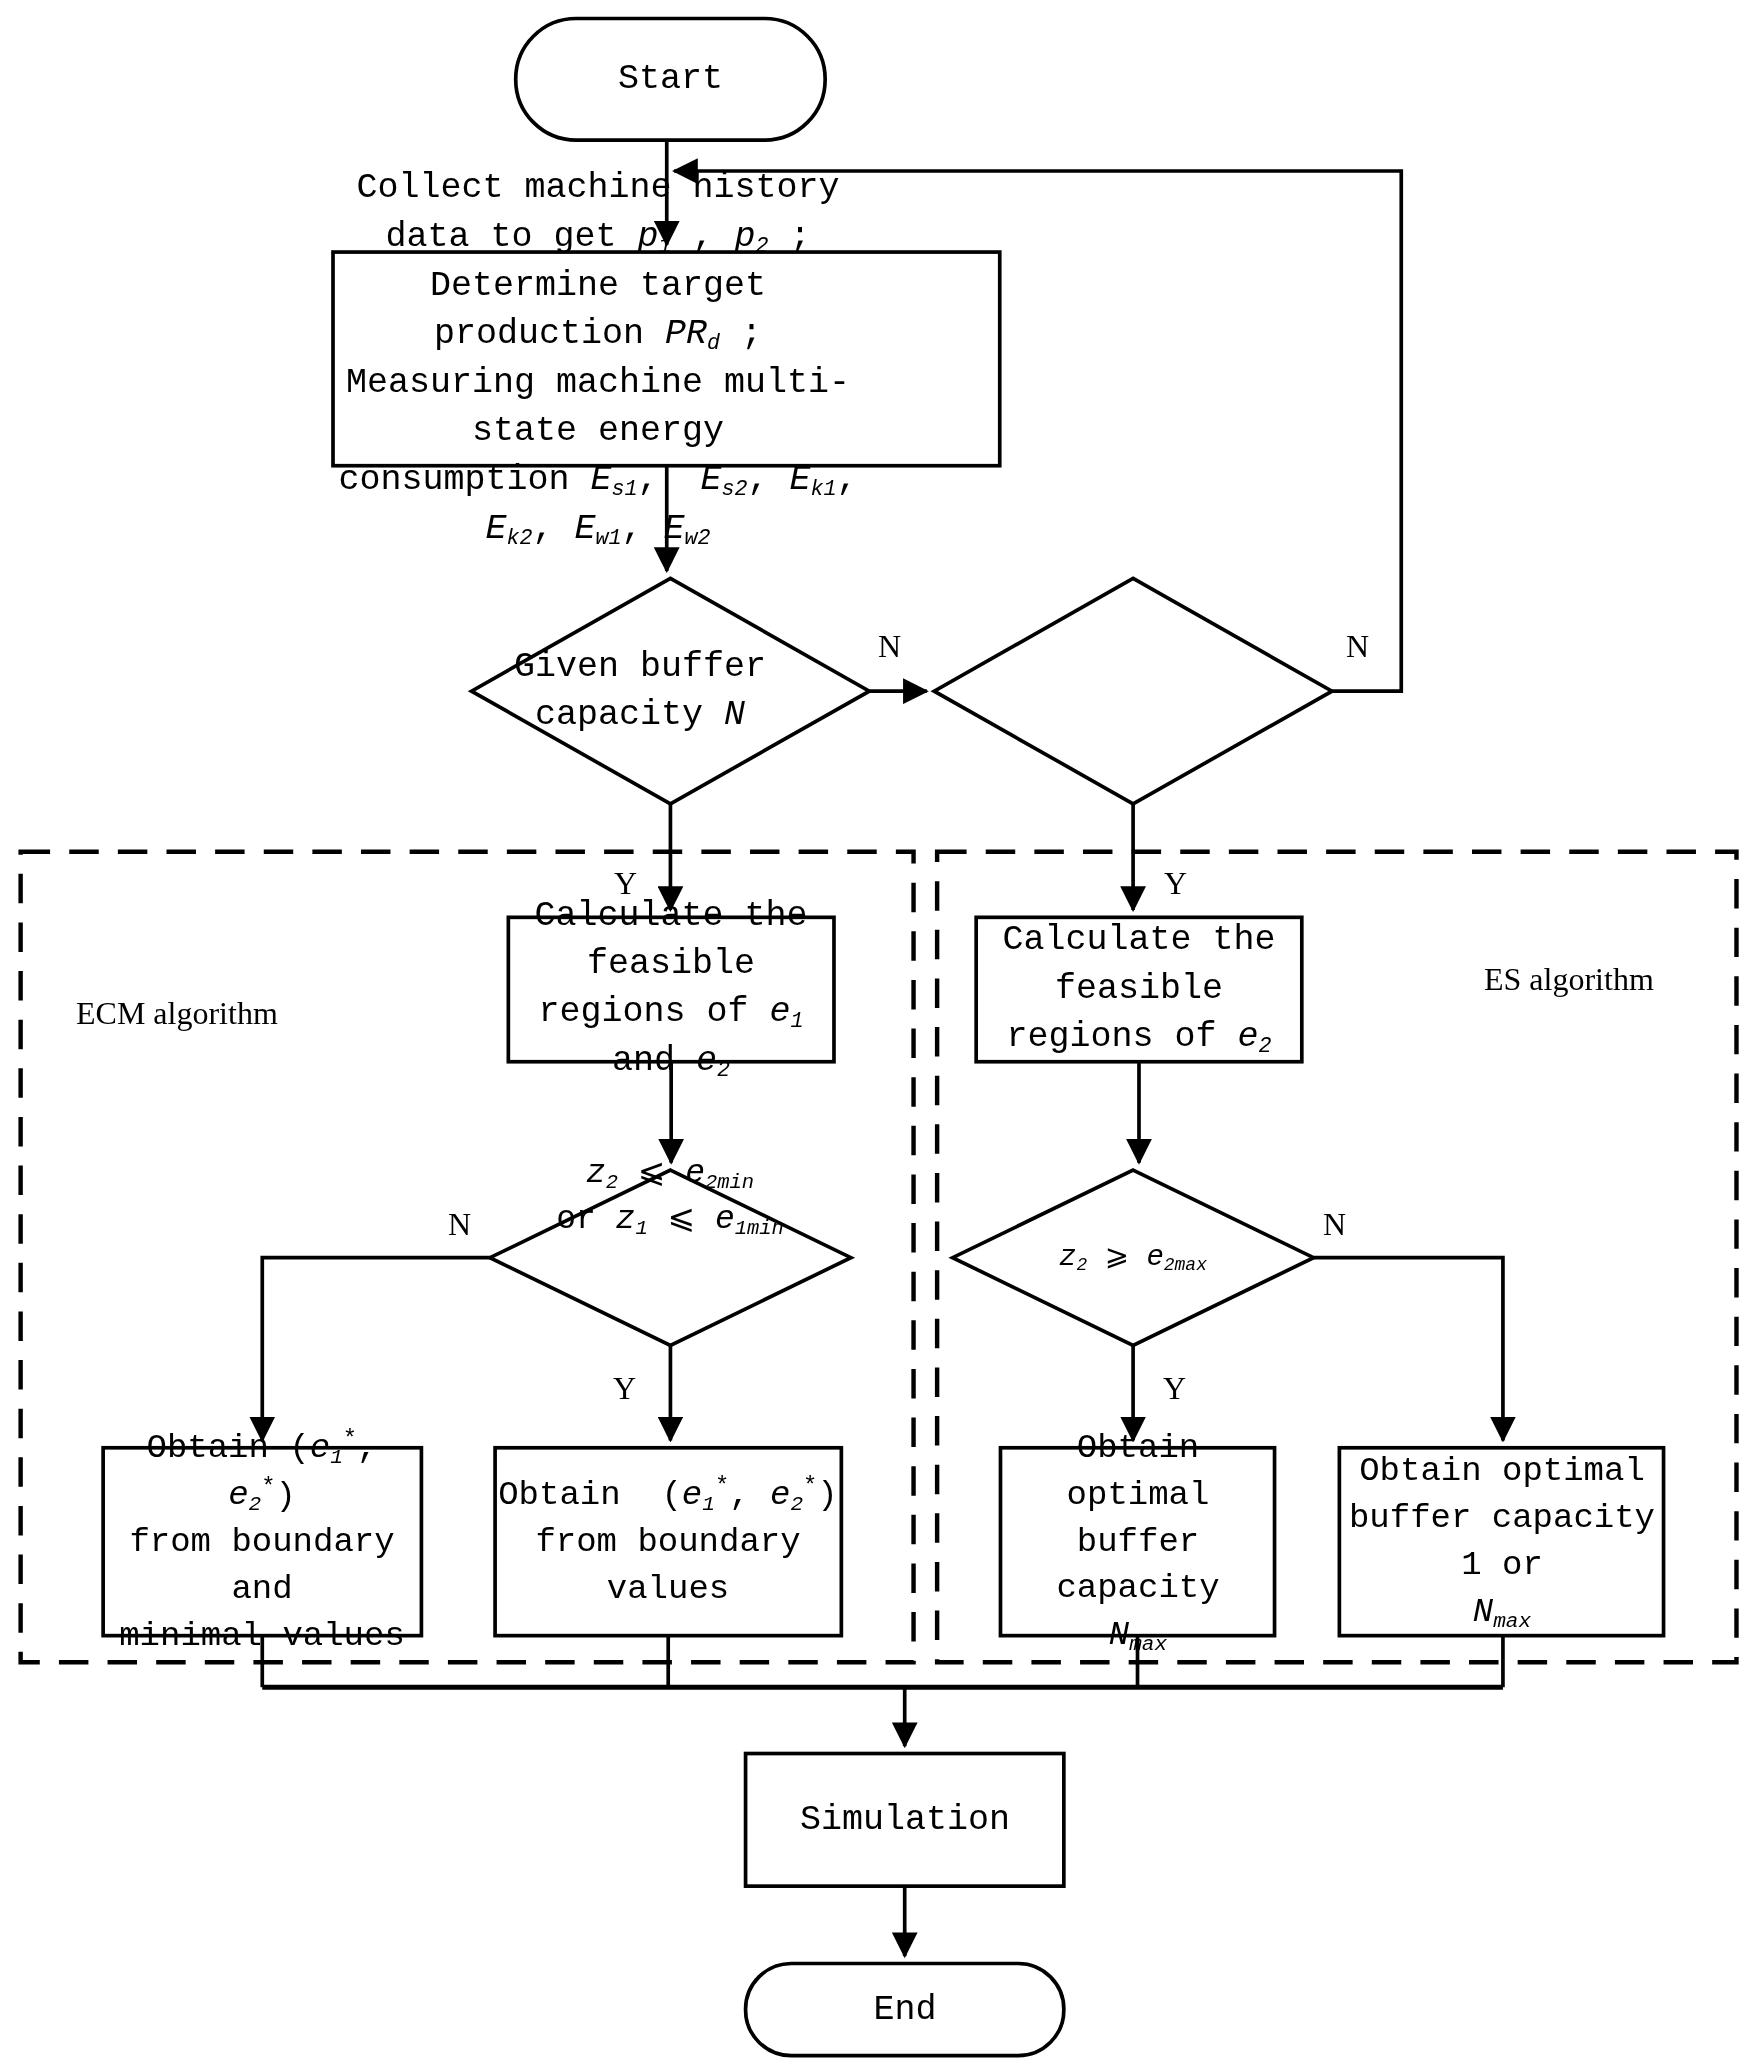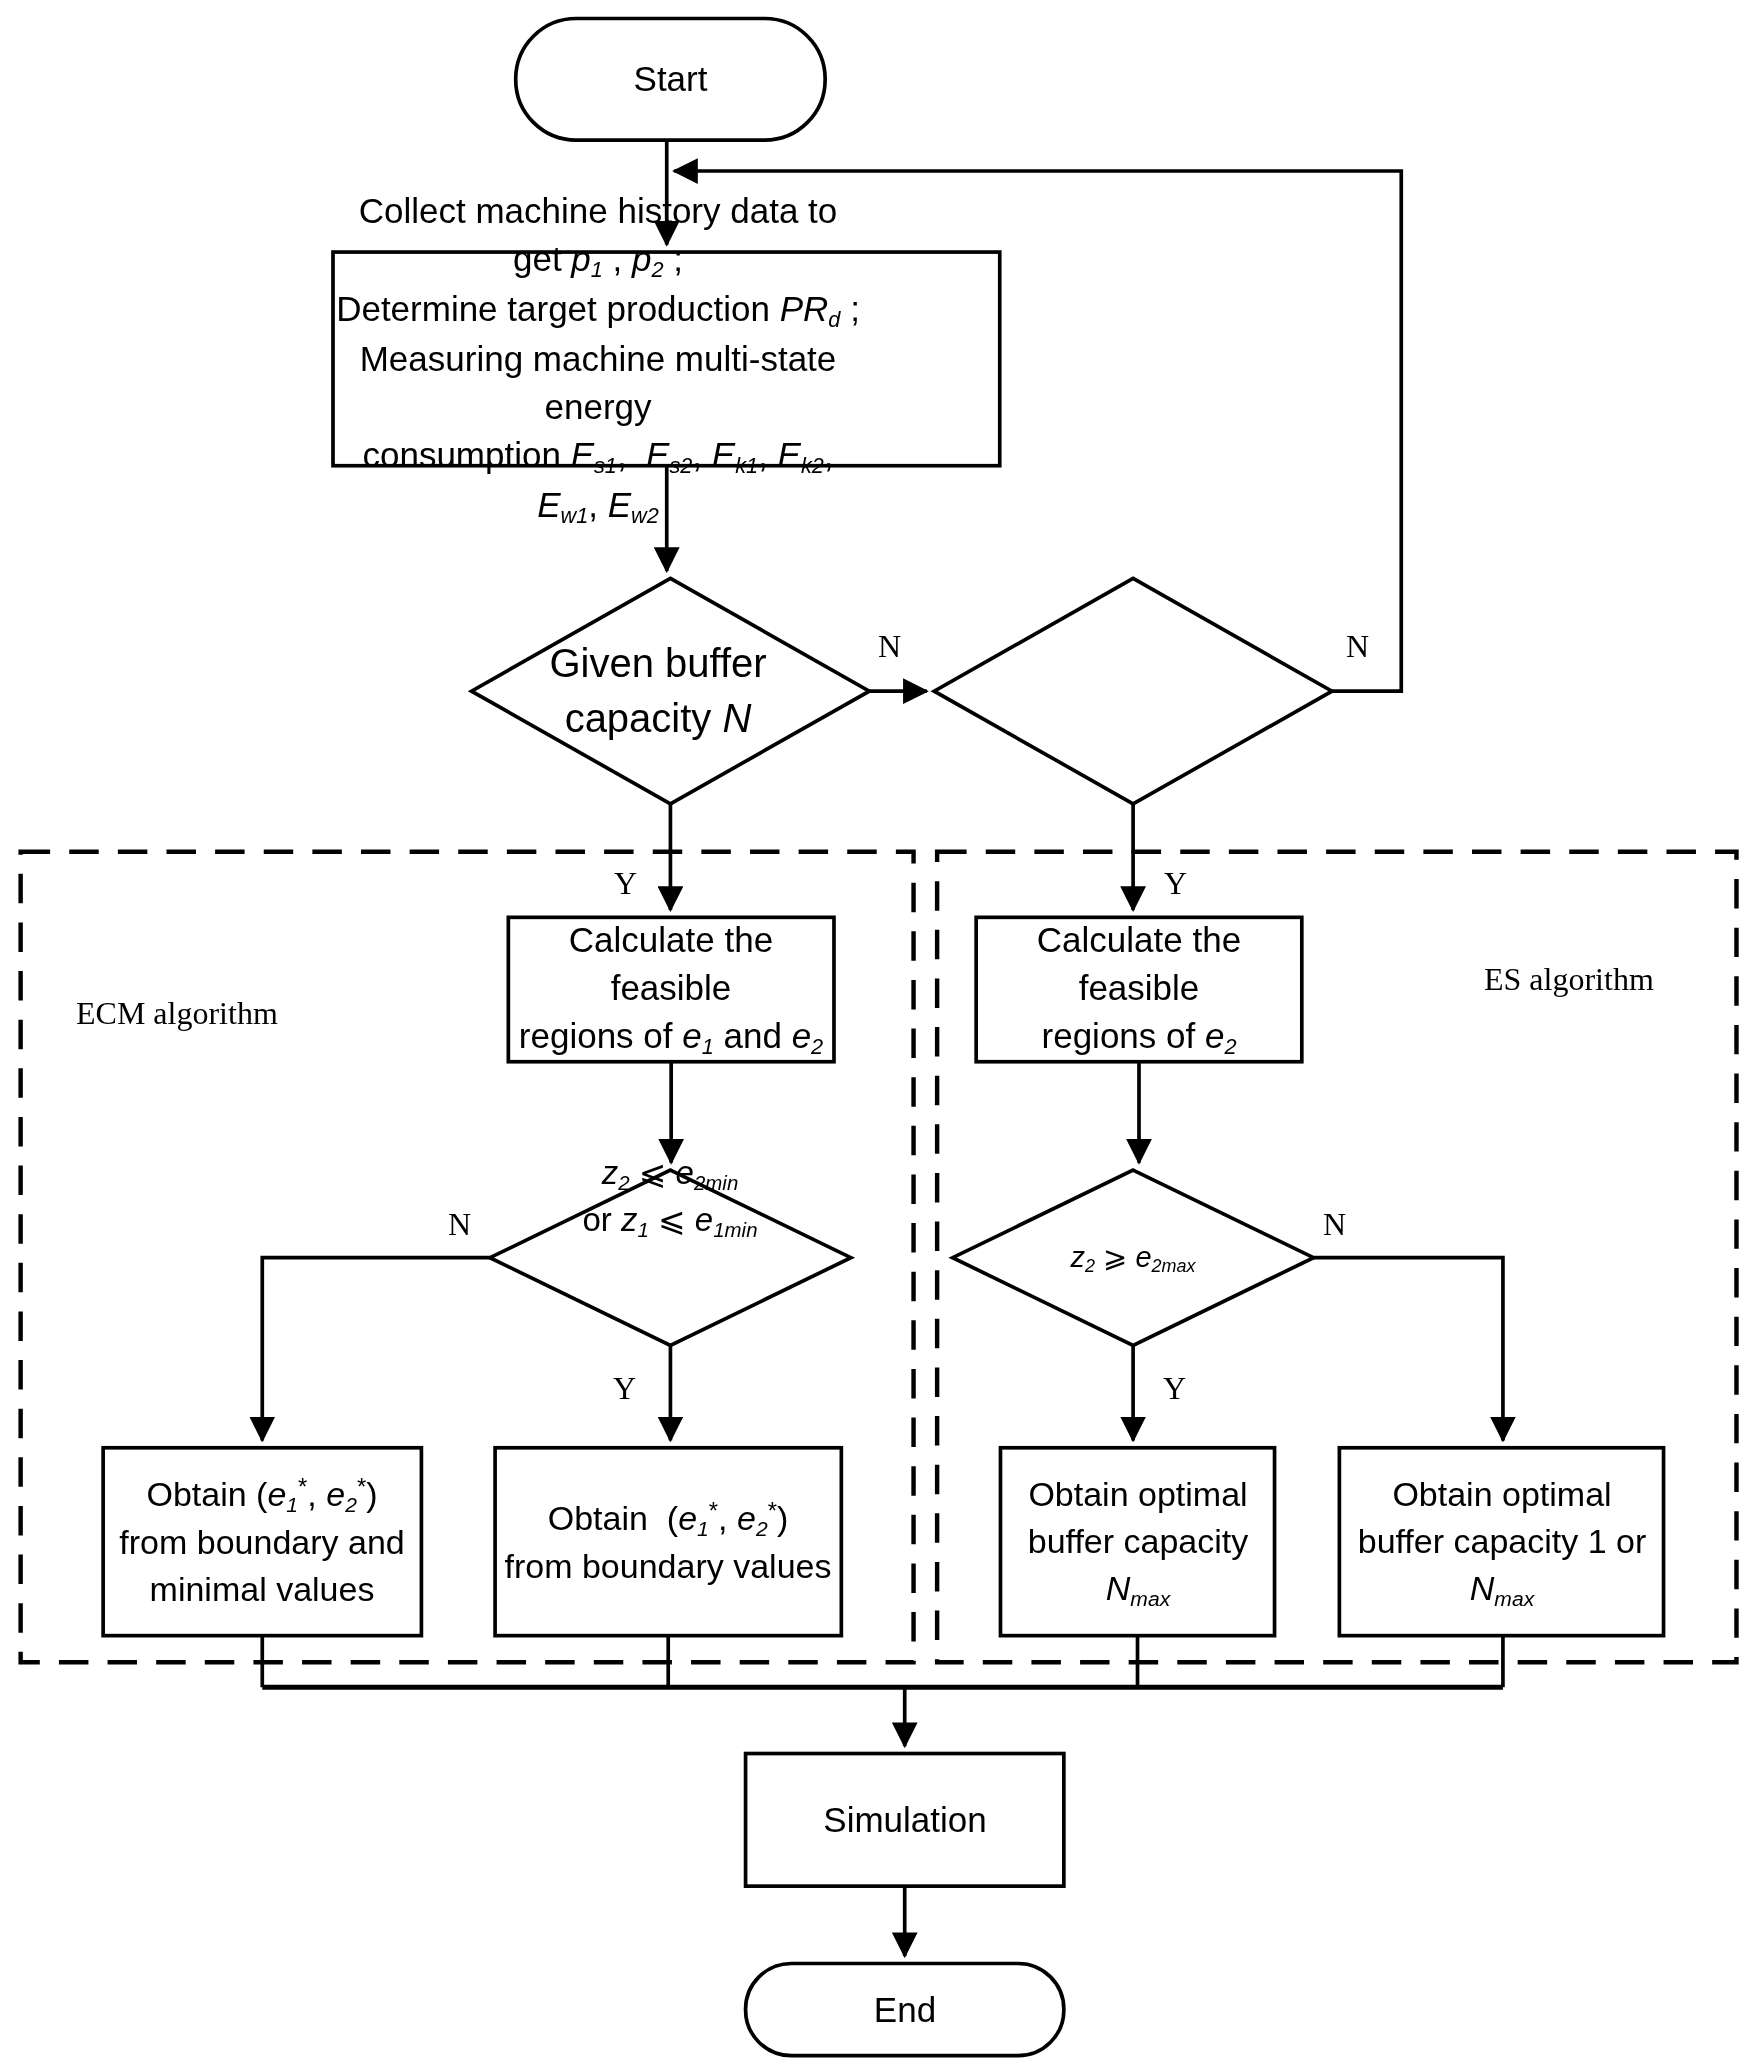--- a/index.html
+++ b/index.html
@@ -6,21 +6,21 @@
   body{font-family:"Liberation Serif","DejaVu Serif",serif;}
   #canvas{position:relative;width:1763px;height:2066px;background:#fff;overflow:hidden;}
   svg.layer{position:absolute;left:0;top:0;width:1763px;height:2066px;}
   .nodetext{
     position:absolute;
     display:flex;align-items:center;justify-content:center;
     text-align:center;
     color:#000;
     line-height:1.38;
     pointer-events:none;
-    font-family:Liberation Sans, sans-serif;
+    font-family:Liberation Mono, monospace;
   }
   .nodetext span{display:block;width:100%;}
   .lbl{
     position:absolute;
     color:#000;
     font-family:"Liberation Serif","DejaVu Serif",serif;
     font-size:32px;
     line-height:1;
     white-space:nowrap;
   }
@@ -133,21 +133,21 @@
 
   <div class="nodetext" style="left:333px;top:252px;width:530px;height:214px;font-size:35px;">
     <span>
       Collect machine history data to get <i class="it">p<sub>1</sub></i> , <i class="it">p<sub>2</sub></i> ;<br>
       Determine target production <i class="it">PR<sub>d</sub></i> ;<br>
       Measuring machine multi-state energy<br>
       consumption <i class="it">E<sub>s1</sub></i>,&nbsp; <i class="it">E<sub>s2</sub></i>, <i class="it">E<sub>k1</sub></i>, <i class="it">E<sub>k2</sub></i>, <i class="it">E<sub>w1</sub></i>, <i class="it">E<sub>w2</sub></i>
     </span>
   </div>
 
-  <div class="nodetext" style="left:496px;top:632px;width:324px;height:118px;font-size:40px;">
+  <div class="nodetext" style="left:478px;top:632px;width:324px;height:118px;font-size:35px;">
     <span>Given buffer<br>capacity <i class="it">N</i></span>
   </div>
 
 
   <div class="nodetext" style="left:508px;top:917px;width:326px;height:144px;font-size:35px;">
     <span>Calculate the feasible<br>regions of <i class="it">e<sub>1</sub></i> and <i class="it">e<sub>2</sub></i></span>
   </div>
 
   <div class="nodetext" style="left:976px;top:917px;width:326px;height:144px;font-size:35px;">
     <span>Calculate the feasible<br>regions of <i class="it">e<sub>2</sub></i></span>

